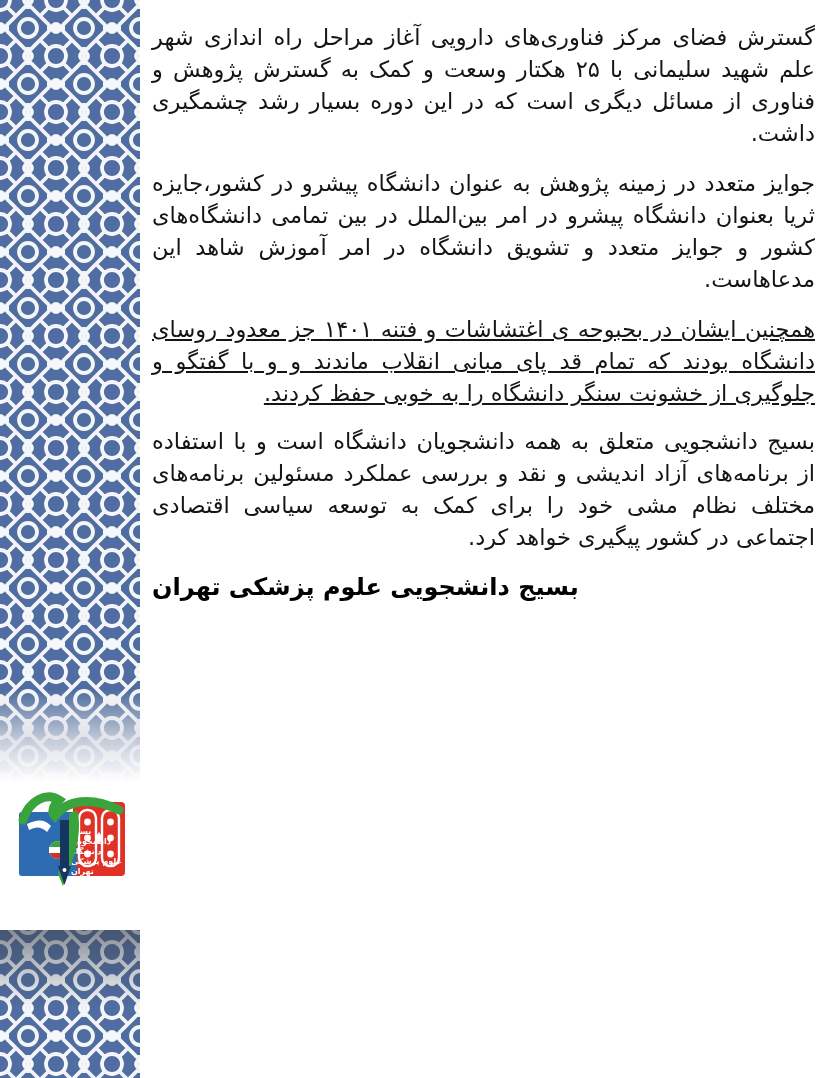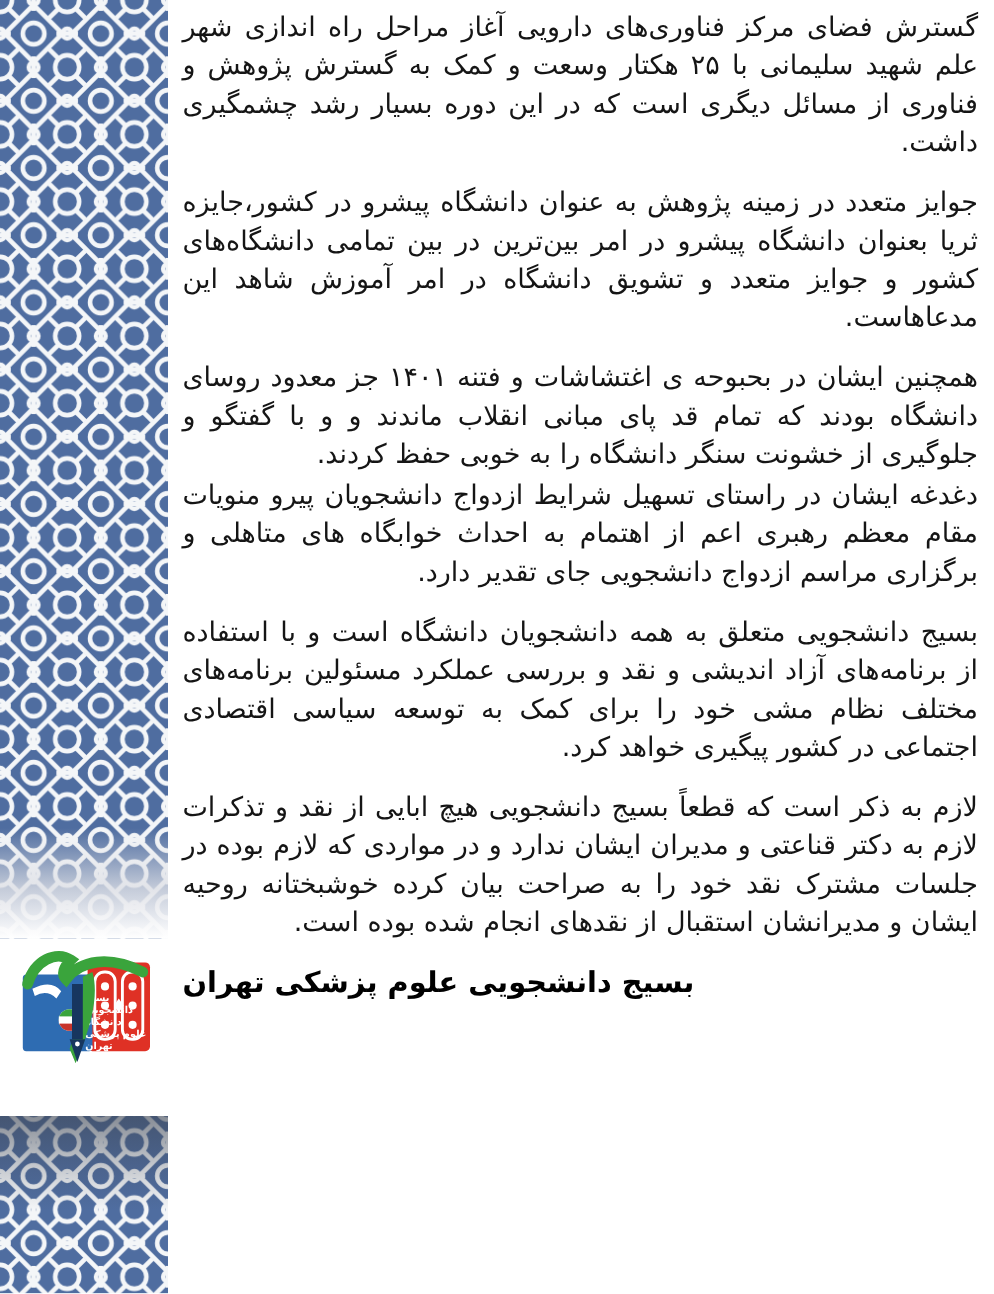--- a/index.html
+++ b/index.html
@@ -61,24 +61,25 @@
     right: 13px;
     left: 152px;
     direction: rtl;
     color: #151515;
     font-size: 22.5px;
     line-height: 32px;
     text-align: justify;
     text-align-last: right;
   }
   .content p {
-    margin: 2px 0 18px 0;
+    margin: 16px 0 18px 0;
   }
   .content p.joined {
     margin-bottom: 0;
+    text-decoration: underline;
   }
   .signature {
     margin-top: 12px;
     font-weight: bold;
     font-size: 24px;
     direction: rtl;
     text-align: left;
     text-align-last: left;
     color: #000000;
   }
@@ -163,21 +164,19 @@
       <g>
         <rect x="47" y="34" width="9" height="46" fill="#17365f"></rect>
         <path d="M45,80 L58,80 L51.5,99 Z" fill="#17365f"></path>
         <circle cx="51.5" cy="84" r="2" fill="#ffffff"></circle>
       </g>
     </svg>
   </div>
 
   <div class="content">
     <p>گسترش فضای مرکز فناوری‌های دارویی  آغاز  مراحل راه اندازی شهر علم شهید سلیمانی با ۲۵ هکتار وسعت و کمک به گسترش پژوهش و فناوری از مسائل دیگری است که در این دوره بسیار رشد چشمگیری داشت.</p>
-    <p>جوایز متعدد در زمینه پژوهش به عنوان دانشگاه پیشرو در کشور،جایزه ثریا بعنوان دانشگاه پیشرو در امر بین‌ترین در بین تمامی دانشگاه‌های کشور و جوایز متعدد و تشویق دانشگاه در امر آموزش شاهد این مدعاهاست.</p>
+    <p>جوایز متعدد در زمینه پژوهش به عنوان دانشگاه پیشرو در کشور،جایزه ثریا بعنوان دانشگاه پیشرو در امر بین‌الملل در بین تمامی دانشگاه‌های کشور و جوایز متعدد و تشویق دانشگاه در امر آموزش شاهد این مدعاهاست.</p>
     <p class="joined">همچنین ایشان در بحبوحه ی اغتشاشات و فتنه ۱۴۰۱ جز معدود روسای دانشگاه بودند که تمام قد پای مبانی انقلاب ماندند و و با گفتگو و جلوگیری از خشونت سنگر دانشگاه را به خوبی حفظ کردند.</p>
-    <p>دغدغه ایشان در راستای تسهیل شرایط ازدواج دانشجویان پیرو منویات مقام معظم رهبری اعم از اهتمام به احداث خوابگاه های متاهلی و برگزاری مراسم ازدواج دانشجویی جای تقدیر دارد.</p>
     <p>بسیج دانشجویی متعلق به همه دانشجویان  دانشگاه است و با استفاده از برنامه‌های آزاد اندیشی و نقد و بررسی عملکرد مسئولین برنامه‌های مختلف نظام مشی خود را برای کمک به توسعه سیاسی اقتصادی اجتماعی در کشور پیگیری خواهد کرد.</p>
-    <p>لازم به ذکر است که قطعاً بسیج دانشجویی هیچ ابایی از نقد و تذکرات لازم به دکتر قناعتی و مدیران ایشان ندارد و در مواردی که لازم بوده در جلسات مشترک نقد خود را به صراحت بیان کرده خوشبختانه روحیه ایشان و مدیرانشان استقبال از نقدهای انجام شده بوده است.</p>
     <div class="signature">بسیج دانشجویی علوم پزشکی تهران</div>
   </div>
 
 </div>
 
 </body></html>

